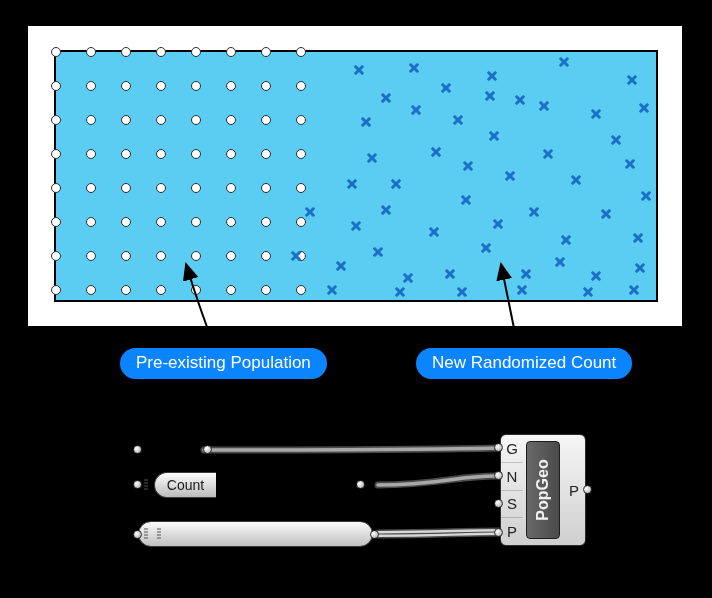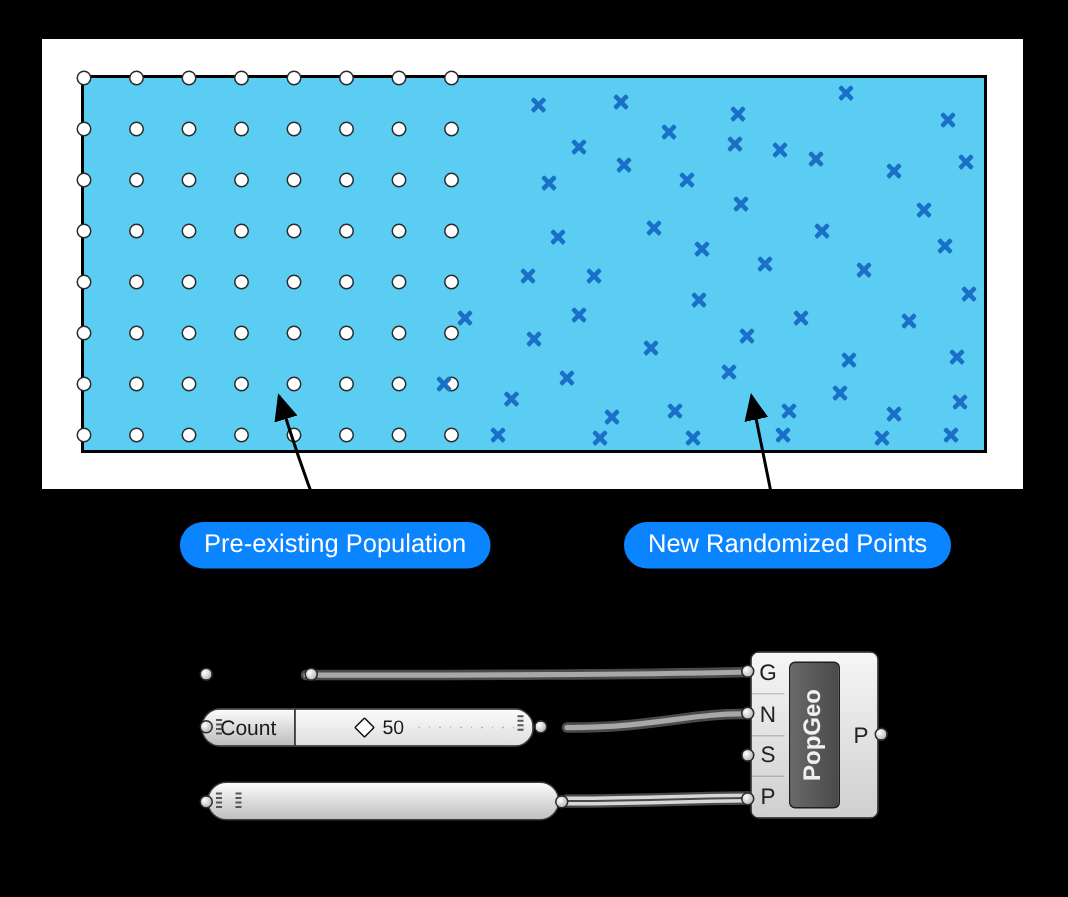--- a/index.html
+++ b/index.html
@@ -377,49 +377,39 @@
   <svg class="arrows">
     <defs>
       <marker id="ah" markerWidth="10" markerHeight="10" refX="8" refY="5" orient="auto">
         <path d="M0,1 L9,5 L0,9 Z" fill="#000"></path>
       </marker>
     </defs>
     <path d="M 215 348 Q 200 310 186 264" stroke="#000" stroke-width="2" fill="none" marker-end="url(#ah)"></path>
     <path d="M 518 348 Q 510 308 501 264" stroke="#000" stroke-width="2" fill="none" marker-end="url(#ah)"></path>
   </svg>
   <div class="pill" style="left:120px; top:348px;">Pre-existing Population</div>
-  <div class="pill" style="left:416px; top:348px;">New Randomized Points</div>
+  <div class="pill" style="left:416px; top:348px;">New Randomized Count</div>
 
   <div class="gh">
     <svg class="wires">
 
       <path d="M 74 20 C 200 20 280 20 370 18" stroke="#4a4a4a" stroke-width="7" fill="none" stroke-linecap="round"></path>
       <path d="M 74 20 C 200 20 280 20 370 18" stroke="#a8a8a8" stroke-width="3.5" fill="none" stroke-linecap="round"></path>
 
       <path d="M 248 55 C 310 55 330 45 370 46" stroke="#4a4a4a" stroke-width="7" fill="none" stroke-linecap="round"></path>
       <path d="M 248 55 C 310 55 330 45 370 46" stroke="#a8a8a8" stroke-width="3.5" fill="none" stroke-linecap="round"></path>
 
       <path d="M 248 104 C 310 104 330 102 370 102" stroke="#4a4a4a" stroke-width="9" fill="none" stroke-linecap="round"></path>
       <path d="M 248 104 C 310 104 330 102 370 102" stroke="#d7d7d7" stroke-width="6" fill="none" stroke-linecap="round"></path>
       <path d="M 248 104 C 310 104 330 102 370 102" stroke="#4a4a4a" stroke-width="1.2" fill="none"></path>
     </svg>
 
 
-    <div class="slider" style="left:4px; top:42px;">
+    <div class="slider" style="left:24px; top:42px;">
       <div class="label">Count</div>
-      <div class="bar">
-        <div class="ticks"></div>
-        <div class="thumb"></div>
-        <div class="value">50</div>
-        <span class="r-grip">
-          <svg width="8" height="14">
-              <path d="M2 2h4M2 5h4M2 8h4M2 11h4" stroke="#555" stroke-width="1.2"></path>
-            </svg>
-        </span>
-      </div>
     </div>
     <span class="grip" style="position:absolute; left:12px; top:48px;">
       <svg width="8" height="14">
           <path d="M2 2h4M2 5h4M2 8h4M2 11h4" stroke="#555" stroke-width="1.2"></path>
         </svg>
     </span>
 
     <div class="capsule" style="left:8px; top:91px; width:235px;">
       <span class="grip">
         <svg width="8" height="14">

